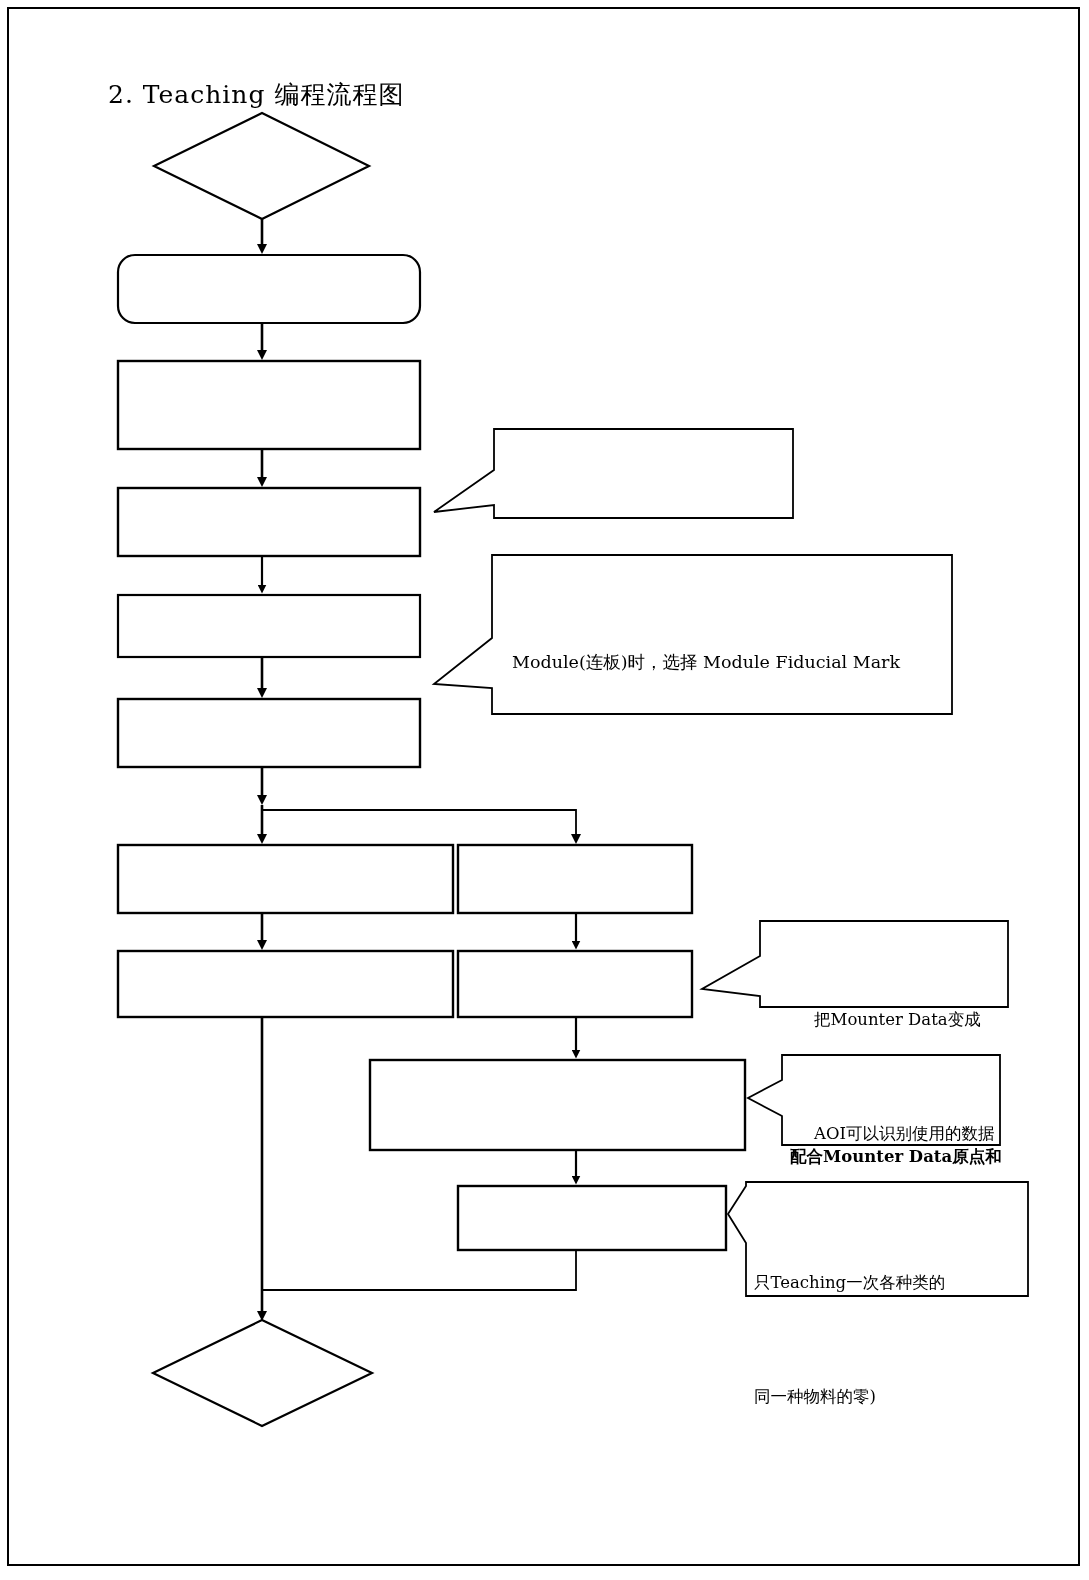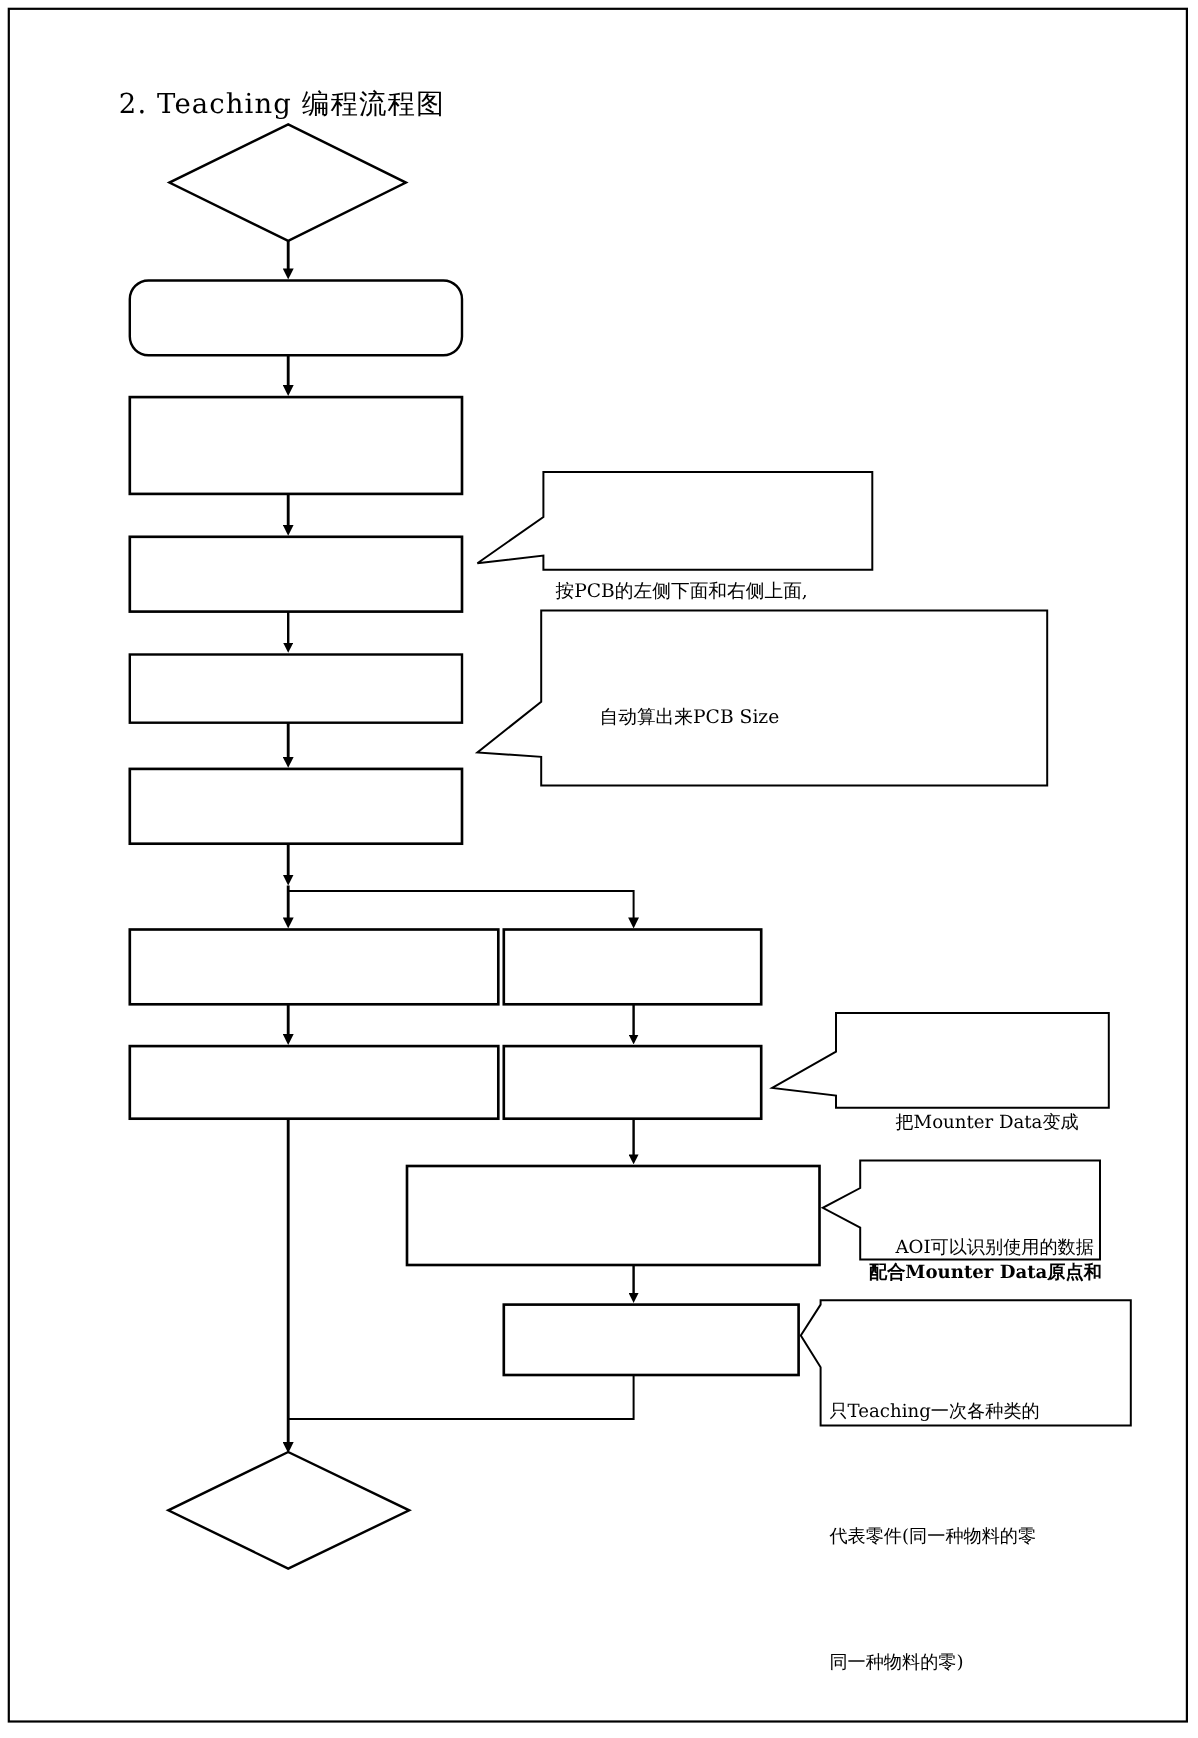--- a/index.html
+++ b/index.html
@@ -139,36 +139,32 @@
 
     <path d="M492,555 L952,555 L952,714 L492,714 L492,688 L434,684 L492,638 Z" fill="#fff" stroke="#000" stroke-width="1.8"></path>
 
     <path d="M760,921 L1008,921 L1008,1007 L760,1007 L760,996 L702,989 L760,956 Z" fill="#fff" stroke="#000" stroke-width="1.8"></path>
 
     <path d="M782,1055 L1000,1055 L1000,1145 L782,1145 L782,1116 L748,1098 L782,1080 Z" fill="#fff" stroke="#000" stroke-width="1.8"></path>
 
     <path d="M746,1182 L1028,1182 L1028,1296 L746,1296 L746,1243 L728,1214 L746,1186 Z" fill="#fff" stroke="#000" stroke-width="1.8"></path>
   </svg>
 
-  <div class="callout-text" id="callout-1-text">
-    <span class="ct-line">按PCB的左侧下面和右侧上面,</span>
-    <span class="ct-line">自动算出来PCB Size</span>
-  </div>
 
   <div class="callout-text" id="callout-2-text">
+    <span class="ct-line">Module(连板)时，选择 Module Fiducial Mark</span>
   </div>
 
   <div class="callout-text" id="callout-3-text">
     <span class="ct-line">把Mounter Data变成</span>
     <span class="ct-line">AOI可以识别使用的数据</span>
   </div>
 
   <div class="callout-text" id="callout-4-text">
     <span class="ct-line">配合Mounter Data原点和</span>
   </div>
 
   <div class="callout-text" id="callout-5-text">
     <span class="ct-line">只Teaching一次各种类的</span>
-    <span class="ct-line">代表零件(同一种物料的零</span>
     <span class="ct-line">同一种物料的零)</span>
   </div>
 
 </div>
 
 </body></html>

